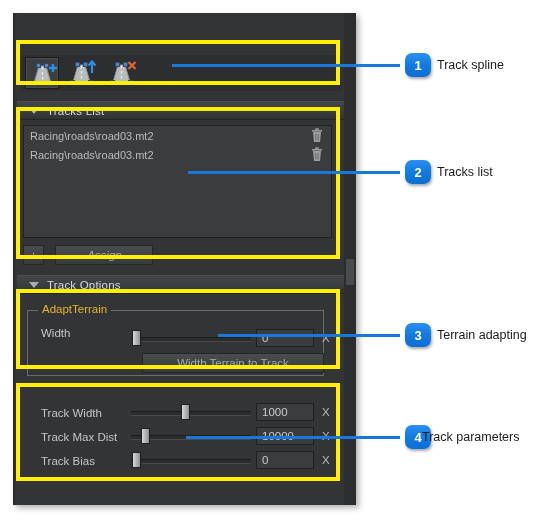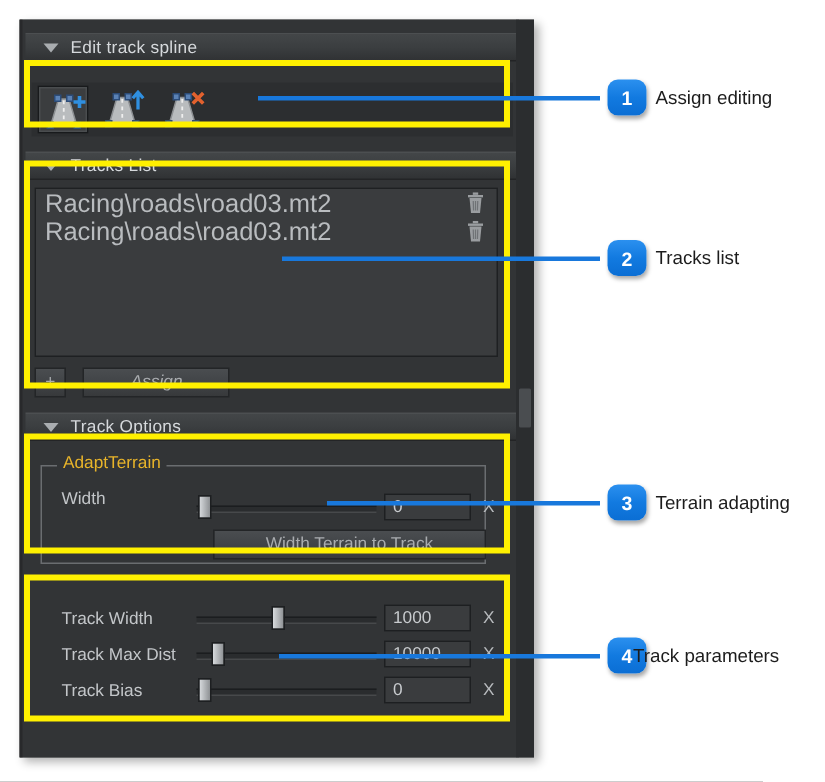--- a/index.html
+++ b/index.html
@@ -125,21 +125,21 @@
     border: 1px solid #1e2022;
     box-sizing: border-box;
   }
   .list-row {
     position: relative;
     height: 19px;
     display: flex; align-items: center;
     padding-left: 6px;
   }
   .list-row .fname {
-    font-size: 17px;
+    font-size: 11px;
     color: #b9bcbf;
   }
   .trash {
     position: absolute;
     right: 8px; top: 2px;
     width: 12px; height: 15px;
   }
 
   .row-buttons {
     position: absolute;
@@ -228,24 +228,20 @@
   }
 </style>
 </head>
 <body>
 
 <div id="root">
 
   <div class="panel">
     <div class="panel-inner">
 
-      <div class="sect-header" style="top:9px;">
-        <span class="tri"></span>
-        <span class="ttl">Edit track spline</span>
-      </div>
 
       <div class="toolbar">
 
         <div class="tool-btn sel" style="left:4px;">
           <svg width="34" height="32" viewBox="0 0 34 32">
             <polygon points="13,8 20,8 25,25 8,25" fill="#b9bcbe" stroke="#8d9093" stroke-width="1"></polygon>
             <line x1="16.5" y1="9" x2="16.5" y2="24" stroke="#efefef" stroke-width="1.2" stroke-dasharray="2.5,2.5"></line>
             <rect x="10.5" y="5.5" width="4" height="4" fill="#5b82b5" stroke="#2c4c78"></rect>
             <rect x="18.5" y="5.5" width="4" height="4" fill="#5b82b5" stroke="#2c4c78"></rect>
             <rect x="5.5" y="23.5" width="4" height="4" fill="#5b82b5" stroke="#2c4c78"></rect>
@@ -369,21 +365,21 @@
   <div class="ybox" style="left:16px;  top:107px; width:324px; height:152px;"></div>
   <div class="ybox" style="left:16px;  top:289px; width:324px; height:80px;"></div>
   <div class="ybox" style="left:16px;  top:383px; width:324px; height:98px;"></div>
 
   <div class="leader" style="left:172px; top:64px;  width:228px;"></div>
   <div class="leader" style="left:188px; top:171px; width:212px;"></div>
   <div class="leader" style="left:218px; top:334px; width:182px;"></div>
   <div class="leader" style="left:186px; top:436px; width:214px;"></div>
 
   <div class="badge" style="left:405px; top:53px;">1</div>
-  <div class="callout-label" style="left:437px; top:58px;">Assign editing</div>
+  <div class="callout-label" style="left:437px; top:58px;">Track spline</div>
 
   <div class="badge" style="left:405px; top:160px;">2</div>
   <div class="callout-label" style="left:437px; top:165px;">Tracks list</div>
 
   <div class="badge" style="left:405px; top:323px;">3</div>
   <div class="callout-label" style="left:437px; top:328px;">Terrain adapting</div>
 
   <div class="badge" style="left:405px; top:425px;">4</div>
   <div class="callout-label" style="left:422px; top:430px;">Track parameters</div>
 

